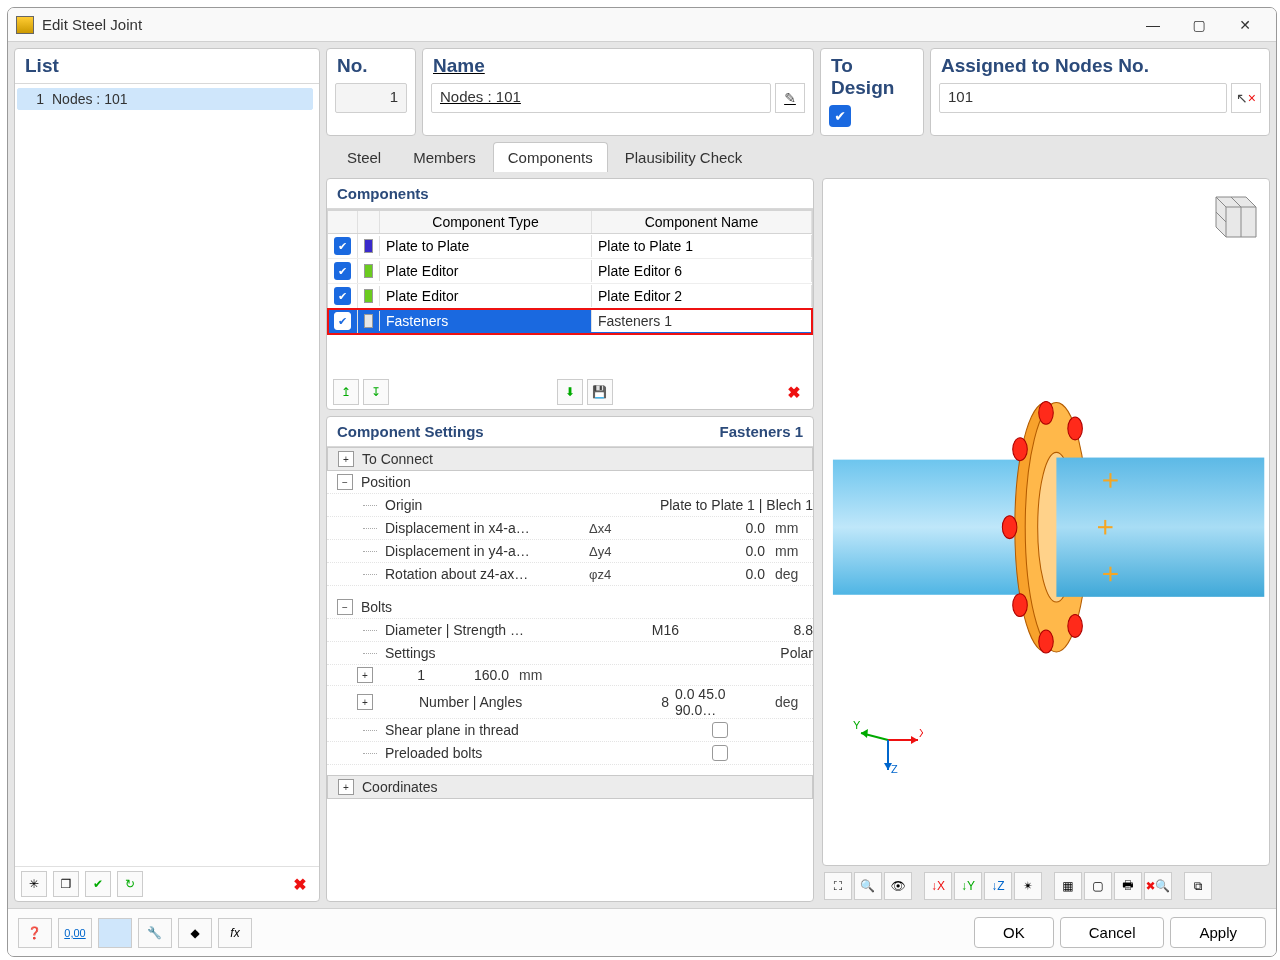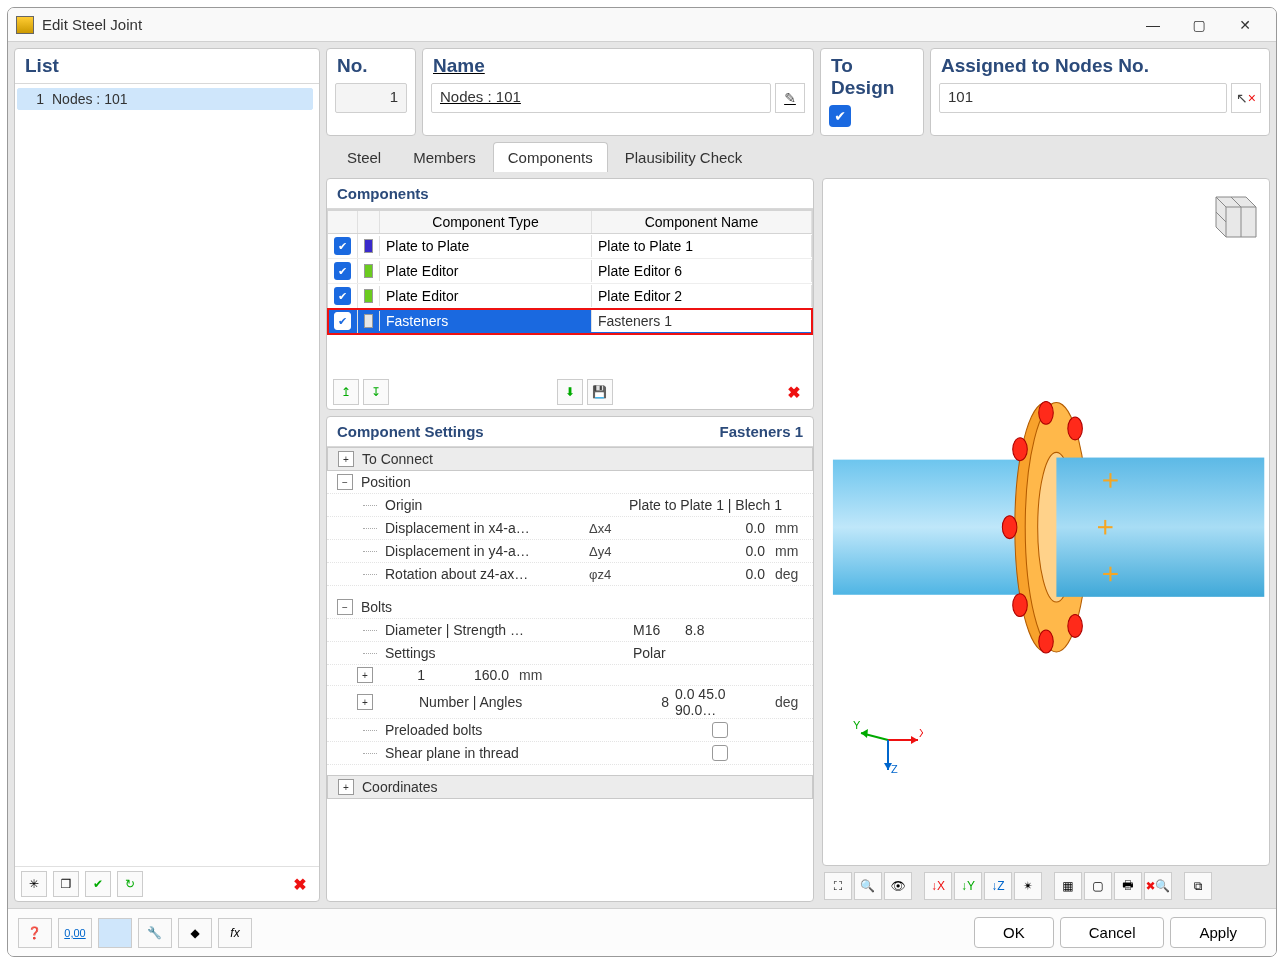--- a/index.html
+++ b/index.html
@@ -72,21 +72,21 @@
   .spacer { flex:1; }
 
   
   .settings { flex:1; overflow:auto; }
   .tree { font-size:14px; color:#333; }
   .tree-row { display:flex; align-items:center; border-bottom:1px dotted #e4e4e4; }
   .tree-row .exp { width:16px; height:16px; border:1px solid #999; font-size:10px; display:flex; align-items:center; justify-content:center; margin:2px 6px 2px 10px; background:#fff;}
   .tree-row.group { background:#ececec; border:1px solid #c9c9c9; }
   .tree-row .lbl { flex:1; padding:3px 2px; }
   .tree-row .val { width:84px; text-align:right; padding-right:6px; }
-  .tree-row .val2 { width:120px; text-align:left; padding-left:6px; }
+  .tree-row .val2 { width:120px; text-align:right; padding-left:6px; }
   .tree-row .unit { width:42px; padding-left:4px; color:#444; }
   .tree-row.sub .lbl { padding-left:58px; position:relative;}
   .tree-row.sub .lbl:before { content:""; position:absolute; left:36px; top:50%; width:14px; border-top:1px dotted #aaa; }
   .tree-row.sub2 .lbl { padding-left:40px; }
   .sym { width:32px; font-size:13px; color:#444; }
   .mini-chk { width:16px; height:16px; border:1px solid #999; border-radius:3px; margin: 0 auto; }
 
   
   .preview { flex:1; background:#fff; position:relative; overflow:hidden; }
   .preview .cube { position:absolute; right:8px; top:8px; width:60px; height:60px; }
@@ -303,27 +303,27 @@
                   <div class="unit">mm</div>
                 </div>
               <div class="tree-row sub2">
                   <div class="exp" style="margin-left:30px">+</div>
                   <div class="lbl">Number | Angles</div>
                   <div class="val" style="width:52px">8</div>
                   <div class="val" style="text-align:left;width:96px">0.0 45.0 90.0…</div>
                   <div class="unit">deg</div>
                 </div>
               <div class="tree-row sub">
-                  <div class="lbl">Preloaded bolts</div>
+                  <div class="lbl">Shear plane in thread</div>
                   <div style="width:186px; text-align:center">
                     <div class="mini-chk"></div>
                   </div>
                 </div>
               <div class="tree-row sub">
-                  <div class="lbl">Shear plane in thread</div>
+                  <div class="lbl">Preloaded bolts</div>
                   <div style="width:186px; text-align:center">
                     <div class="mini-chk"></div>
                   </div>
                 </div>
 
               <div style="height:10px"></div>
               <div class="tree-row group">
                   <div class="exp">+</div>
                   <div class="lbl">Coordinates</div>
                 </div>

